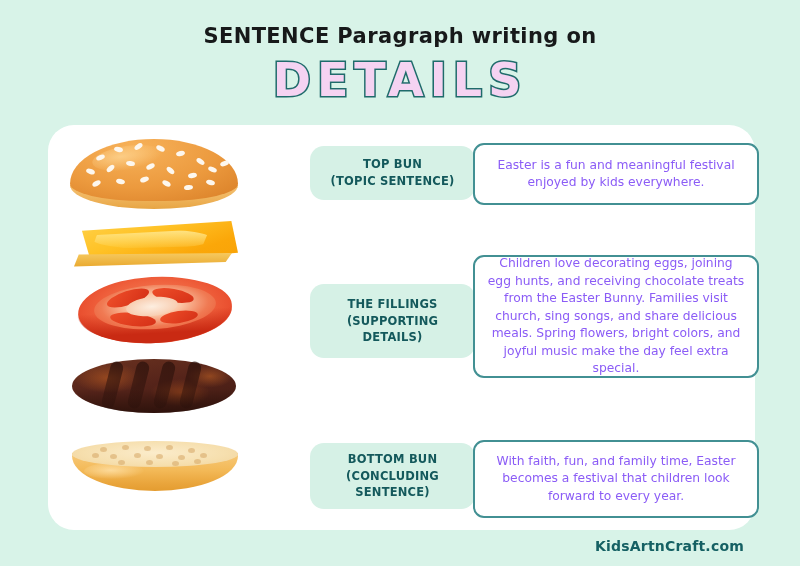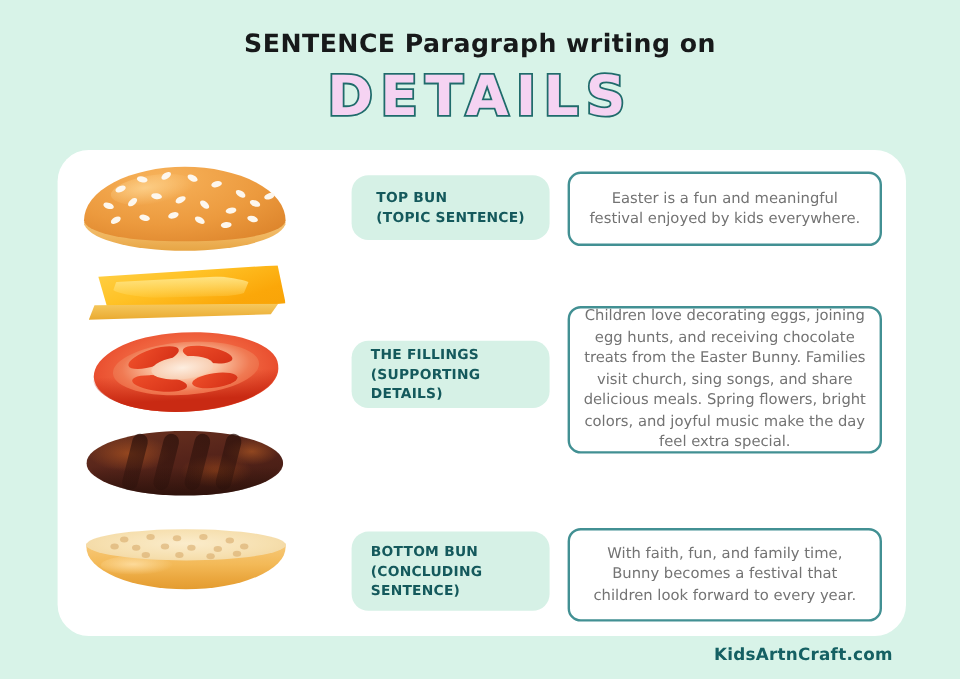--- a/index.html
+++ b/index.html
@@ -239,55 +239,55 @@
     position: absolute;
     left: 24px; top: 24px;
     width: 166px; height: 16px;
     background: linear-gradient(180deg, #fae4b6, #f5cd8c);
     border-radius: 50%;
   }
 
   
   .label-pill {
     position: absolute;
-    left: 245px;
+    left: 262px;
     width: 165px;
     background: #d6f1e6;
     border-radius: 14px;
     display: flex;
     align-items: center;
     justify-content: center;
-    text-align: left;
+    text-align: center;
     color: #14595c;
     font-family: "DejaVu Sans", sans-serif;
     font-weight: 700;
     font-size: 11.5px;
     letter-spacing: 0.2px;
     line-height: 1.45;
     box-sizing: border-box;
-    padding: 8px 16px;
+    padding: 8px 6px;
   }
   .label-1 { top: 21px;  height: 54px; }
-  .label-2 { top: 159px; height: 56px; }
+  .label-2 { top: 159px; height: 74px; }
   .label-3 { top: 318px; height: 66px; }
 
   
   .text-box {
     position: absolute;
     left: 425px;
-    width: 262px;
+    width: 286px;
     border: 2px solid #429093;
     border-radius: 11px;
     background: #ffffff;
     box-sizing: border-box;
     display: flex;
     align-items: center;
     justify-content: center;
     text-align: center;
-    color: #737373;
+    color: #8b5cf6;
     font-family: "DejaVu Sans", sans-serif;
     font-size: 12.3px;
     line-height: 1.42;
     padding: 9px 11px;
   }
   .text-1 { top: 18px;  height: 62px; }
   .text-2 { top: 130px; height: 123px; }
   .text-3 { top: 315px; height: 78px; }
 
   
@@ -404,19 +404,19 @@
       <span>THE FILLINGS<br>(SUPPORTING DETAILS)</span>
     </div>
     <div class="text-box text-2">
       <span>Children love decorating eggs, joining egg hunts, and receiving chocolate treats from the Easter Bunny. Families visit church, sing songs, and share delicious meals. Spring flowers, bright colors, and joyful music make the day feel extra special.</span>
     </div>
 
     <div class="label-pill label-3">
       <span>BOTTOM BUN<br>(CONCLUDING SENTENCE)</span>
     </div>
     <div class="text-box text-3">
-      <span>With faith, fun, and family time, Bunny becomes a festival that children look forward to every year.</span>
+      <span>With faith, fun, and family time, Easter becomes a festival that children look forward to every year.</span>
     </div>
 
   </div>
 </div>
 
 <div class="footer">KidsArtnCraft.com</div>
 
 </body></html>

